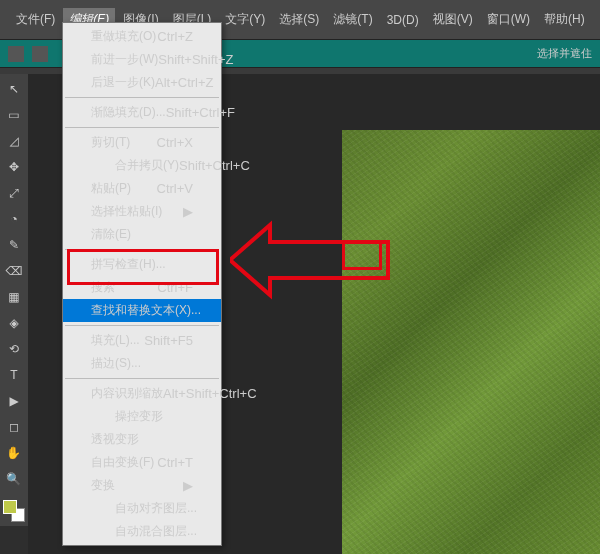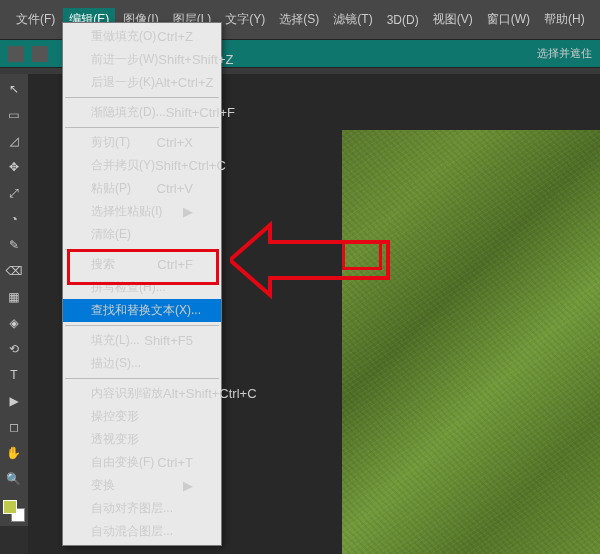--- a/index.html
+++ b/index.html
@@ -1,39 +1,39 @@
 <!DOCTYPE html>
 <html><head>
 <meta charset="utf-8">
 <style>
 *{margin:0;padding:0;box-sizing:border-box;font-family:"Microsoft YaHei",sans-serif;font-size:12px;color:#ccc;}
 body{width:600px;height:554px;background:#2e2e2e;overflow:hidden;position:relative;}
 .menubar{display:flex;background:#474747;height:40px;align-items:center;padding-left:10px;gap:2px;border-bottom:1px solid #222;}
 .menubar span{padding:3px 6px;cursor:default;}
-.menubar span.active{background:#0f766e;color:#fff;}
+.menubar span.active{background:#737373;color:#fff;font-style:italic;}
 .toolbar-row{display:flex;height:28px;background:#0f766e;align-items:center;padding:0 8px;gap:8px;border-bottom:1px solid #222;}
 .toolbar-row .ico{width:16px;height:16px;background:#555;display:inline-block;}
 .toolbar-row .lbl{font-size:11px;}
 .toolbar-row select{background:#333;color:#ccc;border:1px solid #555;font-size:11px;padding:1px 4px;}
 .right-btn{margin-left:auto;}
 .doc-tab-row{display:flex;height:24px;background:#3a3a3a;align-items:center;padding-left:40px;border-bottom:1px solid #1a1a1a;}
 .doc-tab-row span{font-size:11px;color:#bbb;}
 .tools-left{position:absolute;left:0;top:74px;width:28px;background:#424242;display:flex;flex-direction:column;align-items:center;padding:4px 0;gap:4px;z-index:1;}
 .tools-left .tool{width:22px;height:22px;display:flex;align-items:center;justify-content:center;cursor:pointer;}
 .tools-left .swatch{width:22px;height:22px;position:relative;margin-top:6px;}
 .tools-left .swatch .fg{width:14px;height:14px;background:#bfc94a;border:1px solid #fff;position:absolute;top:0;left:0;}
 .tools-left .swatch .bg{width:14px;height:14px;background:#fff;border:1px solid #888;position:absolute;bottom:0;right:0;}
 .canvas-area{position:absolute;right:0;top:74px;width:572px;height:480px;background:#282828;}
 .grass{position:absolute;right:0;top:56px;width:258px;height:424px;background:linear-gradient(135deg,#5a7a2c 0%,#6b8f34 20%,#4e6e25 40%,#729a3a 60%,#547628 80%,#688c32 100%);}
 .grass::before{content:"";position:absolute;inset:0;background:repeating-linear-gradient(47deg,rgba(0,0,0,.06) 0 2px,transparent 2px 5px),repeating-linear-gradient(-33deg,rgba(255,255,255,.05) 0 1px,transparent 1px 4px);}
 .red-box{position:absolute;border:3px solid #e30613;pointer-events:none;z-index:30;}
 .arrow{position:absolute;z-index:31;pointer-events:none;}
 .dropdown{position:absolute;left:62px;top:22px;width:160px;background:#e9e9e9;border:1px solid #777;box-shadow:2px 2px 6px rgba(0,0,0,.4);z-index:20;padding:2px 0;}
 .dropdown .mi{display:flex;justify-content:space-between;align-items:center;padding:3px 28px;color:#222;font-size:12px;cursor:default;white-space:nowrap;}
-.dropdown .mi.disabled{color:#9c9c9c;}
+.dropdown .mi.disabled{color:#9c9c9c;margin-left:24px;}
 .dropdown .mi.highlight{background:#0078d7;color:#fff;}
 .dropdown .sep{height:1px;background:#bcbcbc;margin:3px 2px;}
 .ki{font-size:13px;}
 .modebox{margin-left:30px;}
 </style>
 </head>
 <body>
 
 <div class="menubar" id="menubar">
     <span>文件(F)</span>
@@ -122,26 +122,26 @@
     <div class="mi">
       <span>选择性粘贴(I)</span>
       <span class="ki">▶</span>
     </div>
     <div class="mi">
       <span>清除(E)</span>
       <span class="ki"></span>
     </div>
     <div class="sep"></div>
     <div class="mi">
+      <span>拼写检查(H)...</span>
+      <span class="ki"></span>
+    </div>
+    <div class="mi">
       <span>搜索</span>
       <span class="ki">Ctrl+F</span>
-    </div>
-    <div class="mi">
-      <span>拼写检查(H)...</span>
-      <span class="ki"></span>
     </div>
     <div class="mi highlight">
       <span>查找和替换文本(X)...</span>
       <span class="ki"></span>
     </div>
     <div class="sep"></div>
     <div class="mi">
       <span>填充(L)...</span>
       <span class="ki">Shift+F5</span>
     </div>

